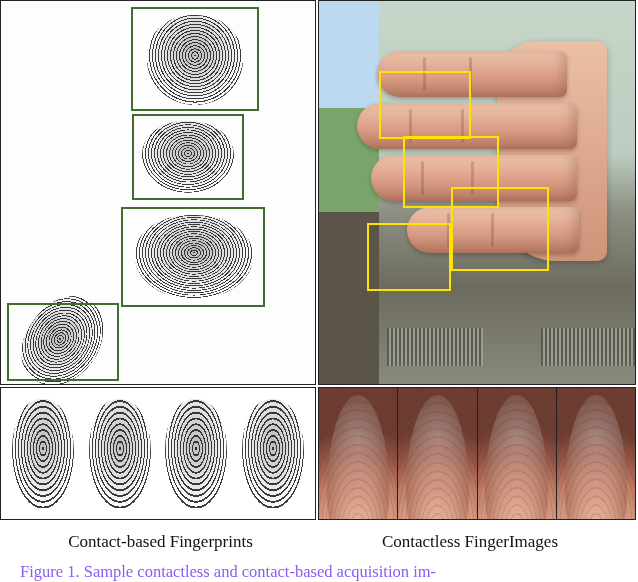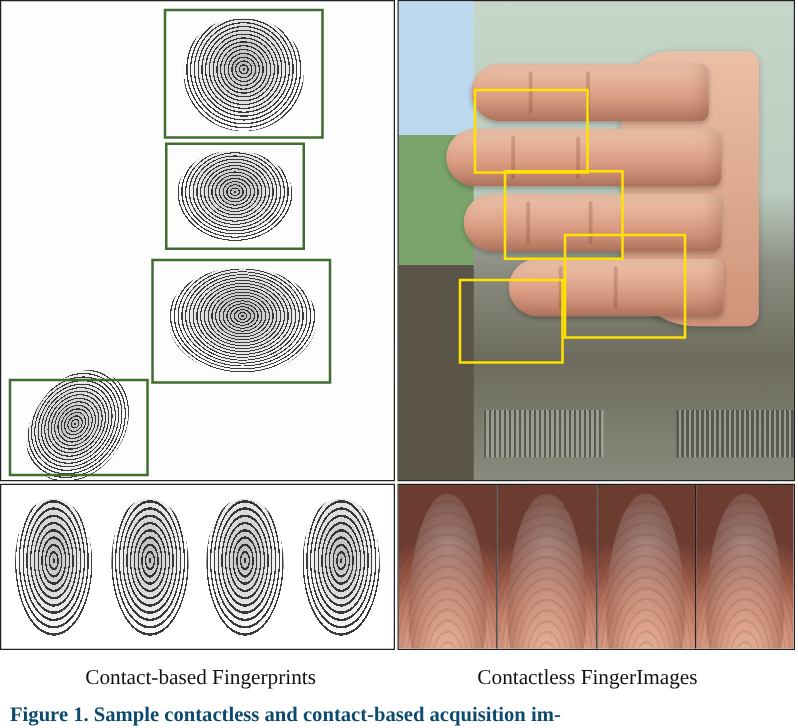--- a/index.html
+++ b/index.html
@@ -162,27 +162,26 @@
     justify-content: space-between;
     padding: 12px 36px 0 28px;
     font-size: 17px;
     color: #111;
   }
   .captions .cap-left { width: 300px; text-align: center; }
   .captions .cap-right { width: 300px; text-align: right; }
   
   .fig-line {
     position: absolute;
-    left: 4px; right: 0; bottom: 0;
+    left: 16px; right: 0; bottom: 0;
     font-size: 16.5px;
-    color: #0c4a6e;
+    color: #8b5cf6;
     padding-left: 4px;
     white-space: nowrap;
     overflow: hidden;
-    font-weight: bold;
   }
   .fig-line .lead { }
 </style>
 </head>
 <body>
 
 <div class="figure-wrap">
 
   <div class="panels">
 

